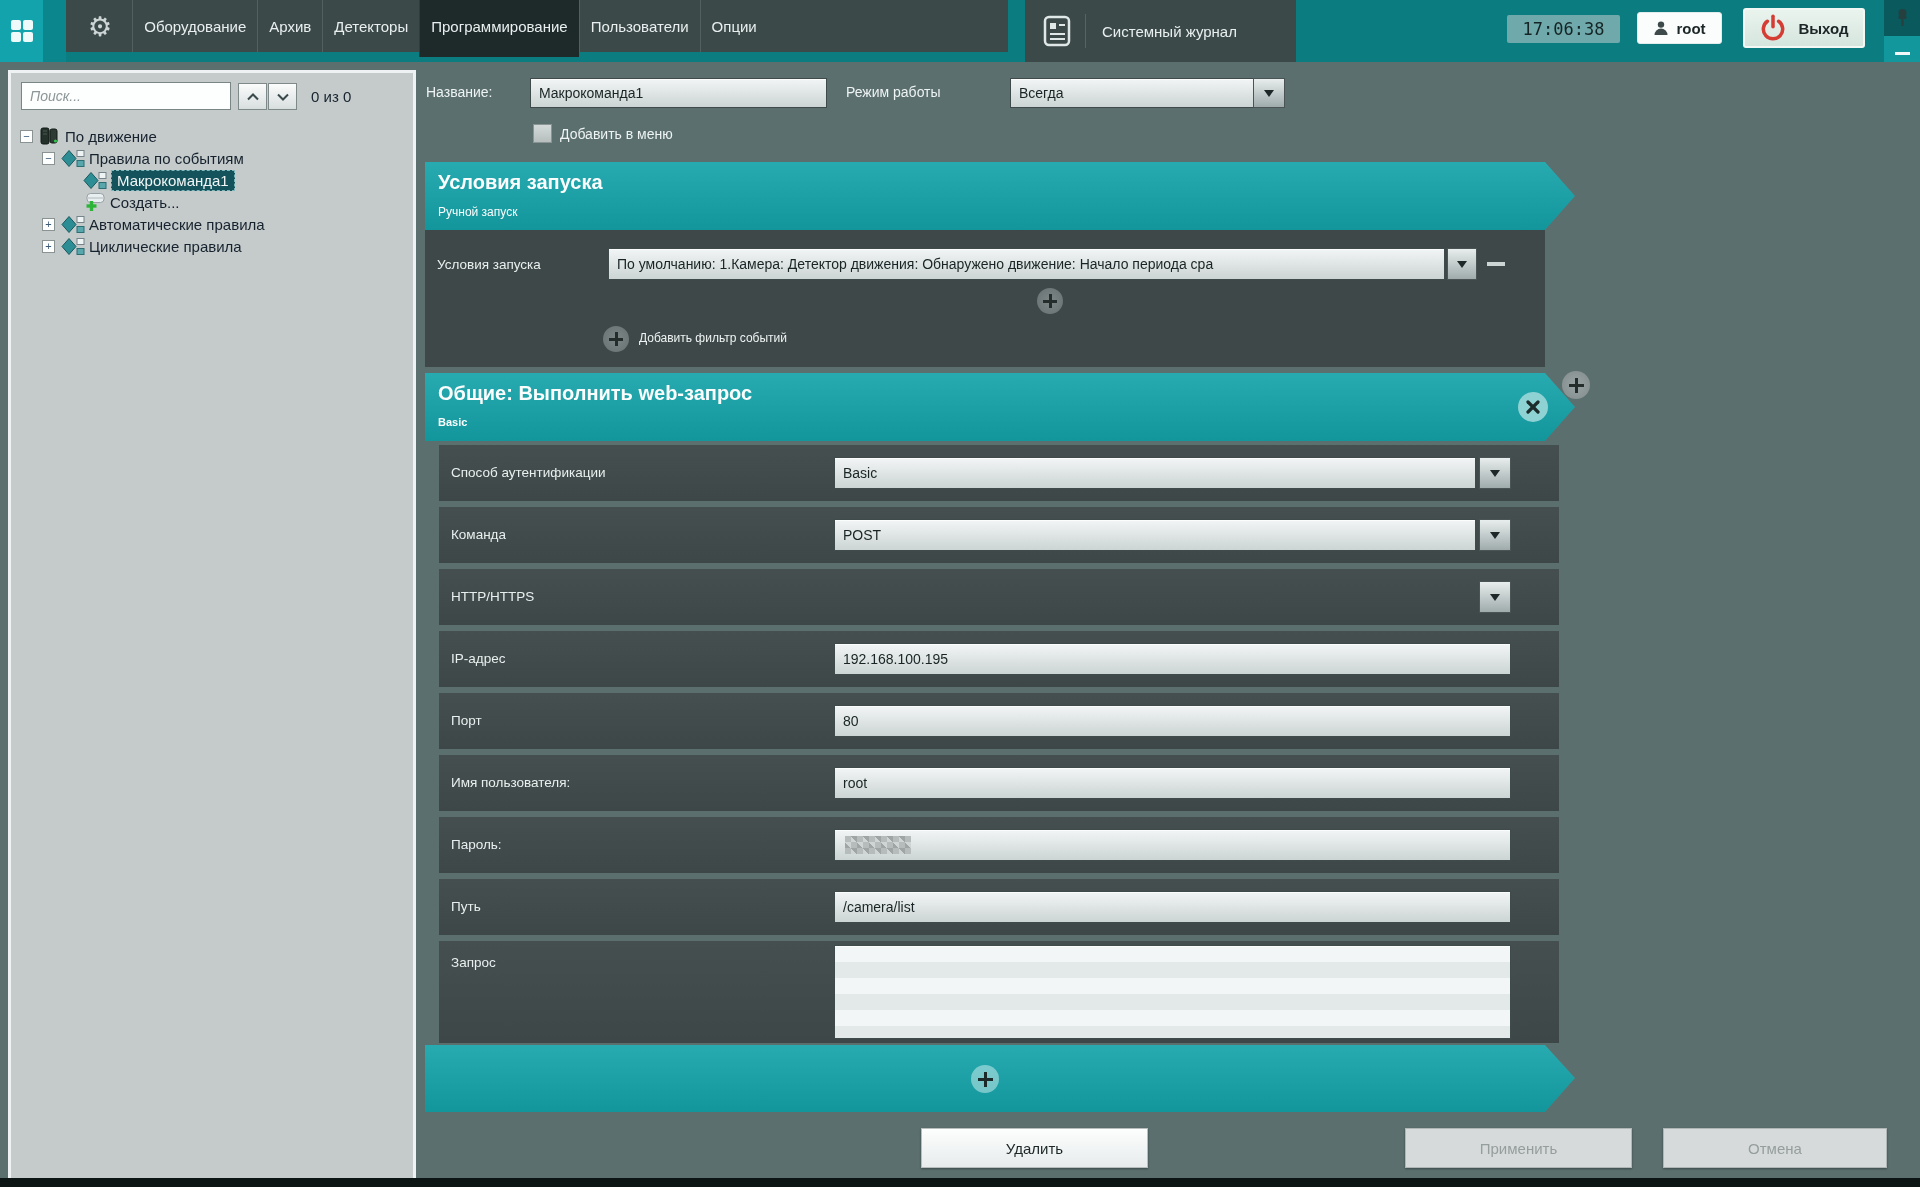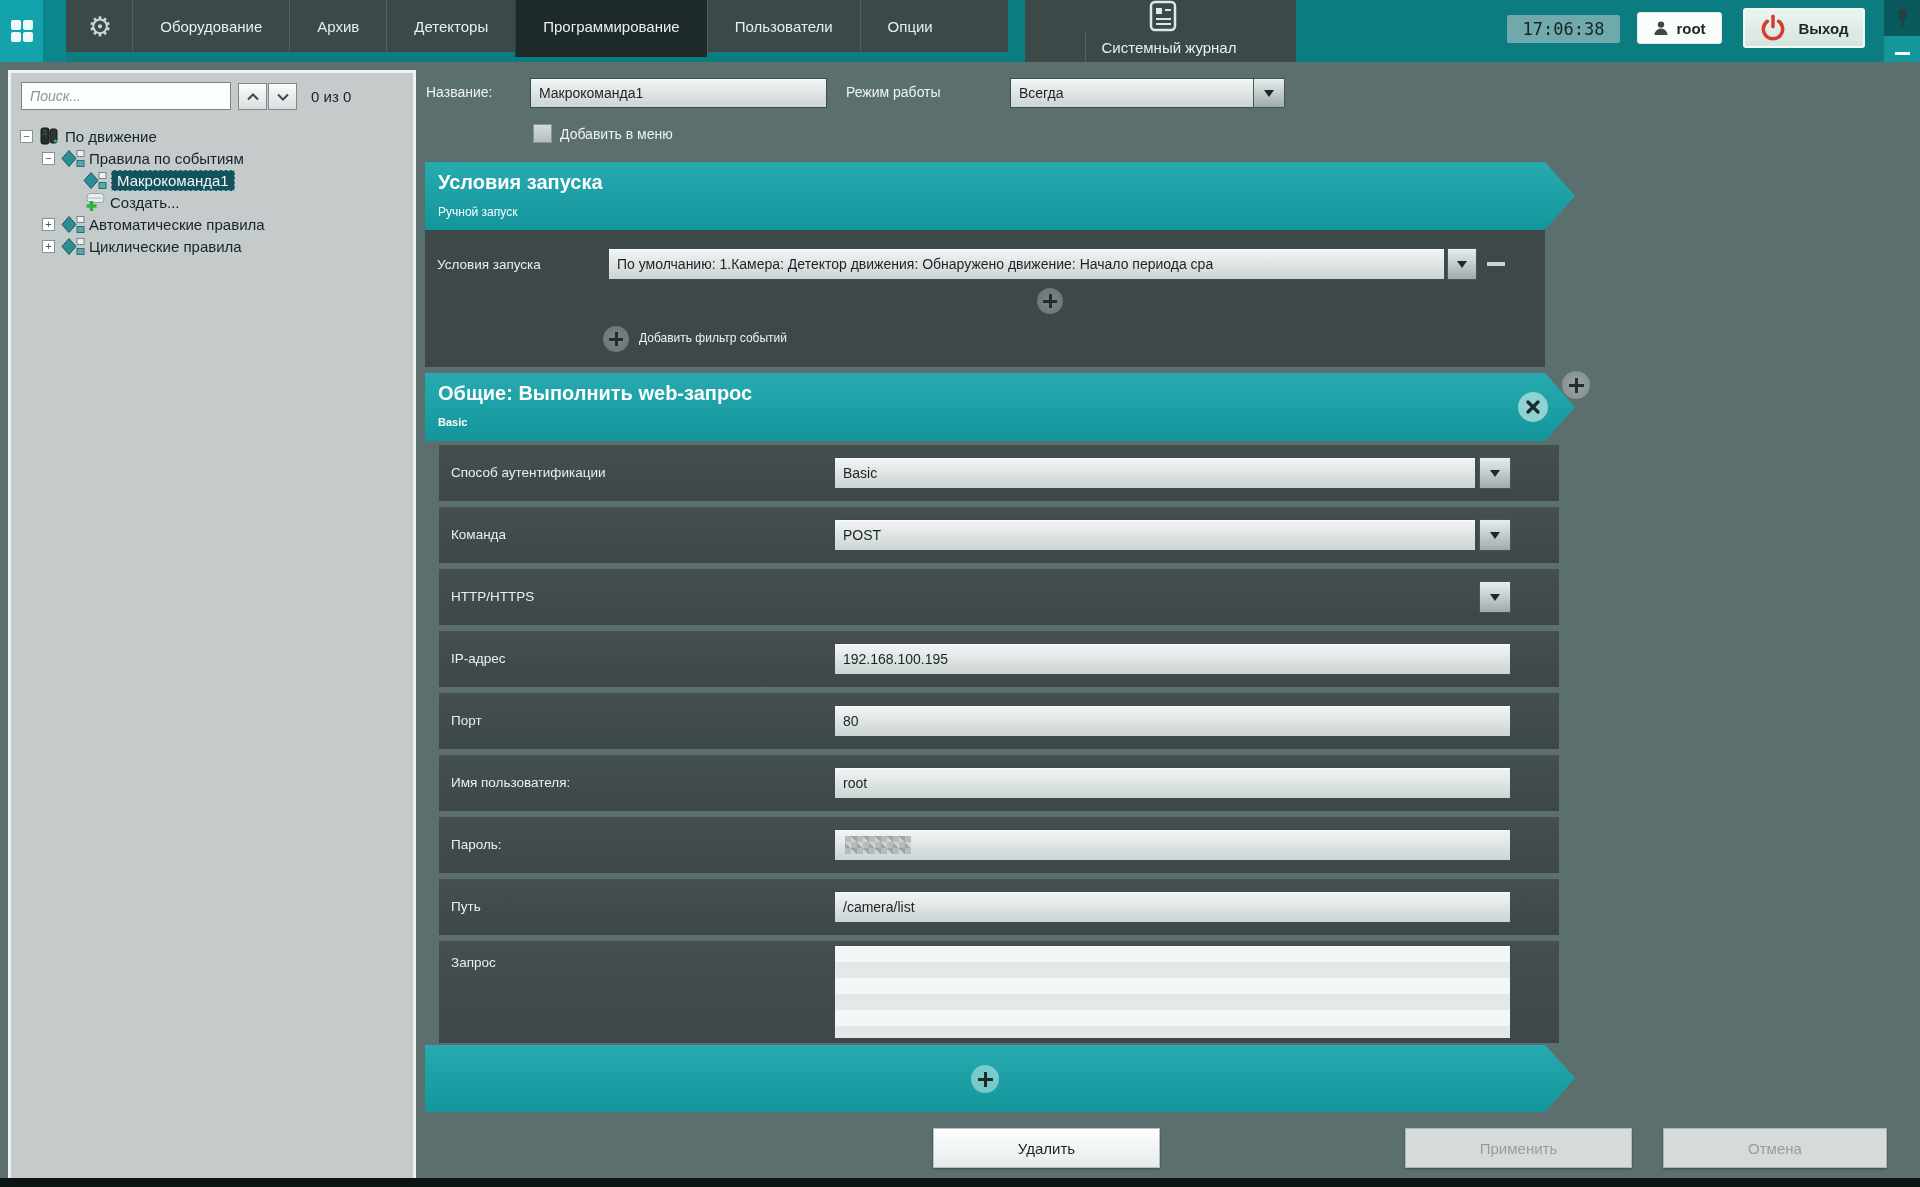--- a/index.html
+++ b/index.html
@@ -8,23 +8,23 @@
   #app { position:absolute; inset:0; width:1920px; height:1187px; background:#5b6f6f; }
 
   
   #topbar { position:absolute; left:0; top:0; width:1920px; height:62px; background:#0b7d80; }
   .app-block { position:absolute; left:0; top:0; width:43px; height:62px; background:#12a3ad; display:flex; align-items:center; justify-content:center; }
   .grid-icon { width:22px; height:22px; display:grid; grid-template-columns:10px 10px; grid-template-rows:10px 10px; gap:2px; }
   .grid-icon span { background:#eefafa; border-radius:2px; }
   .block2 { position:absolute; left:43px; top:0; width:23px; height:62px; background:#0b868c; }
   .tabbar { position:absolute; left:66px; top:0; width:942px; height:52px; background:#3c4949; display:flex; align-items:center; overflow:visible; }
   .gear { font-family:"DejaVu Sans", sans-serif; font-size:27px; color:#cdd5d5; margin:0 20px 0 22px; line-height:1; }
-  .tab { height:52px; display:flex; align-items:center; padding:0 27px; color:#e9efef; font-size:15px; border-left:1px solid rgba(230,240,240,.14); white-space:nowrap; }
+  .tab { height:52px; display:flex; align-items:center; padding:0 11px; color:#e9efef; font-size:15px; border-left:1px solid rgba(230,240,240,.14); white-space:nowrap; }
   .tab.active { height:62px; background:#1e2929; border-left:1px solid rgba(230,240,240,.10); }
-  .syslog { position:absolute; left:1025px; top:0; width:271px; height:62px; background:#3c4949; display:flex; align-items:center; color:#e9efef; font-size:15px;flex-direction:column; }
+  .syslog { position:absolute; left:1025px; top:0; width:271px; height:62px; background:#3c4949; display:flex; align-items:center; color:#e9efef; font-size:15px; }
   .syslog .ic { margin:0 14px 0 18px; display:flex; }
   .syslog .lbl { border-left:1px solid rgba(230,240,240,.16); padding-left:16px; height:34px; display:flex; align-items:center; }
   .clock { position:absolute; left:1507px; top:15px; width:113px; height:28px; background:#6fa9ab; border-radius:2px; color:#152424;
            font-family:"DejaVu Sans Mono", monospace; font-size:17px; display:flex; align-items:center; justify-content:center; }
   .user-btn { position:absolute; left:1637px; top:12px; width:85px; height:32px; background:#fbfdfd; border-radius:3px; border:1px solid #e2ecec;
               display:flex; align-items:center; justify-content:center; gap:7px; font-size:15px; font-weight:bold; color:#1c2626; }
   .exit-btn { position:absolute; left:1743px; top:8px; width:122px; height:40px; background:linear-gradient(#eaf4ee,#d5e5dd);
               border:2px solid #f3f8f5; border-radius:3px; display:flex; align-items:center; justify-content:center; gap:11px;
               font-size:15px; font-weight:bold; color:#1c2626; }
   .pin-top { position:absolute; left:1884px; top:0; width:36px; height:36px; background:#09595d; display:flex; align-items:center; justify-content:center; }
@@ -106,21 +106,21 @@
   .bottom-banner { position:absolute; left:5px; top:983px; width:1150px; height:67px; background:linear-gradient(#27abb0,#13969b);
             clip-path:polygon(0 0, 1120px 0, 1150px 33px, 1120px 67px, 0 67px); }
   .plus-light { position:absolute; left:546px; top:20px; width:28px; height:28px; border-radius:50%; background:rgba(235,250,250,.45);
                 display:flex; align-items:center; justify-content:center; }
   .plus-light::before { content:""; position:absolute; width:15px; height:3px; background:#1c2a2a; }
   .plus-light::after { content:""; position:absolute; width:3px; height:15px; background:#1c2a2a; }
 
   .fbtn { position:absolute; top:1066px; height:40px; font-size:15px; display:flex; align-items:center; justify-content:center;
           border:1px solid #b8bebe; background:linear-gradient(#fdfefe,#e7ebeb); color:#1d2727; box-shadow:0 1px 2px rgba(0,0,0,.35); }
   .fbtn.disabled { background:#d6dada; color:#959d9d; border-color:#b0b6b6; }
-  .btn-delete { left:513px; width:227px; }
+  .btn-delete { left:501px; width:227px; }
   .btn-apply { left:985px; width:227px; }
   .btn-cancel { left:1243px; width:224px; }
 
   #bottom-strip { position:absolute; left:0; top:1178px; width:1920px; height:9px; background:#0d1414; }
 </style>
 </head>
 <body>
 
 <div id="app">
 

